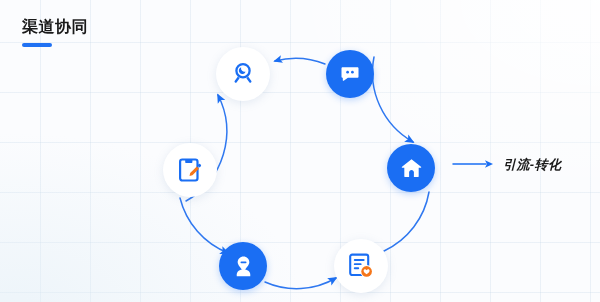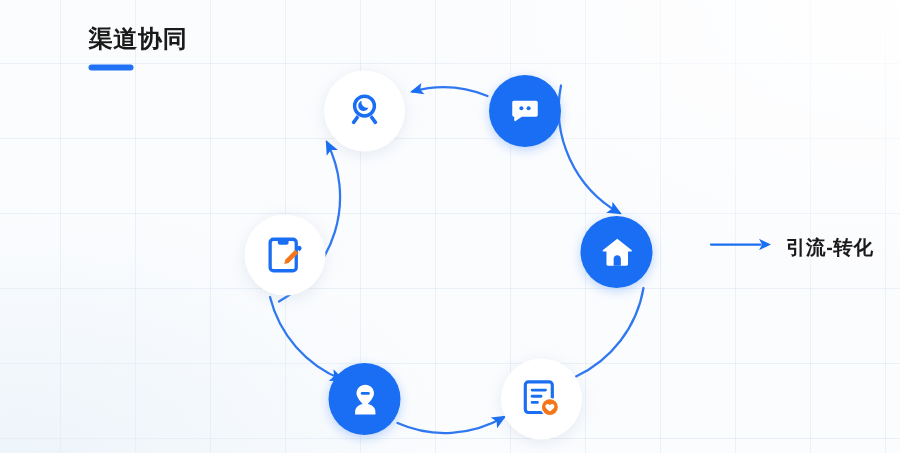--- a/index.html
+++ b/index.html
@@ -34,21 +34,20 @@
       radial-gradient(ellipse 420px 260px at 2% 104%, rgba(225,238,246,0.55), rgba(255,255,255,0) 70%),
       radial-gradient(ellipse 520px 320px at 100% 0%, rgba(255,255,255,0.85), rgba(255,255,255,0) 65%);
   }
 
   
   #title-block {
     position: absolute;
     left: 22px;
     top: 17px;
     z-index: 6;
-    margin-left: 37px;
   }
   #page-title {
     font-size: 16px;
     font-weight: bold;
     color: #1a1a1a;
     letter-spacing: 0.5px;
     line-height: 20px;
     white-space: nowrap;
   }
   #title-underline {
@@ -84,26 +83,27 @@
   }
   .node.hollow {
     background: #ffffff;
     box-shadow: 0 2px 10px rgba(120,150,190,0.18);
   }
   .node svg { display: block; }
 
   
   #legend {
     position: absolute;
-    left: 473px;
+    left: 452px;
     top: 156px;
     display: flex;
     align-items: flex-end;
     gap: 9px;
     z-index: 6;
+    font-style: italic;
   }
   #legend-label {
     font-size: 13px;
     font-weight: bold;
     color: #1a1a1a;
     white-space: nowrap;
     letter-spacing: 0.4px;
   }
 </style>
 </head>

